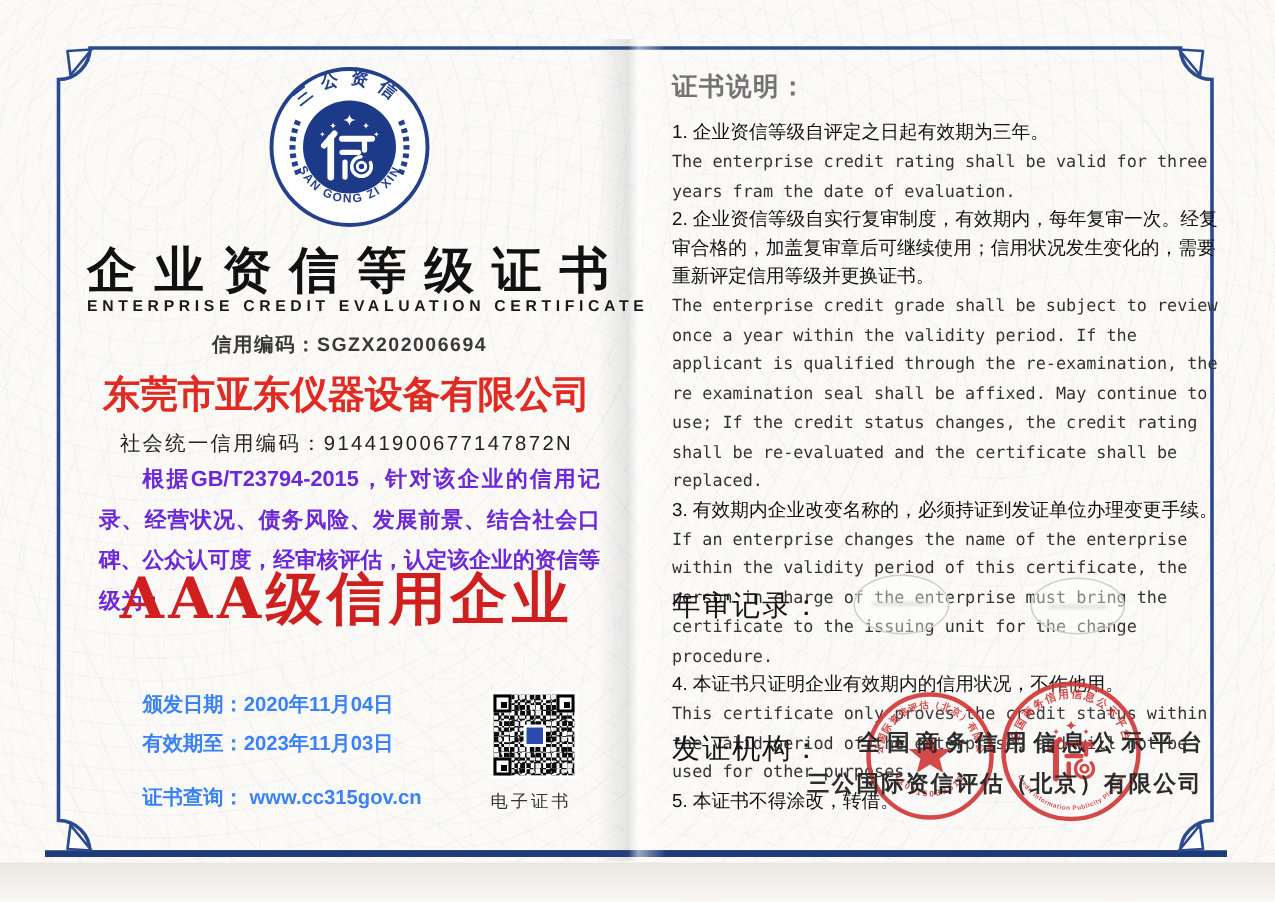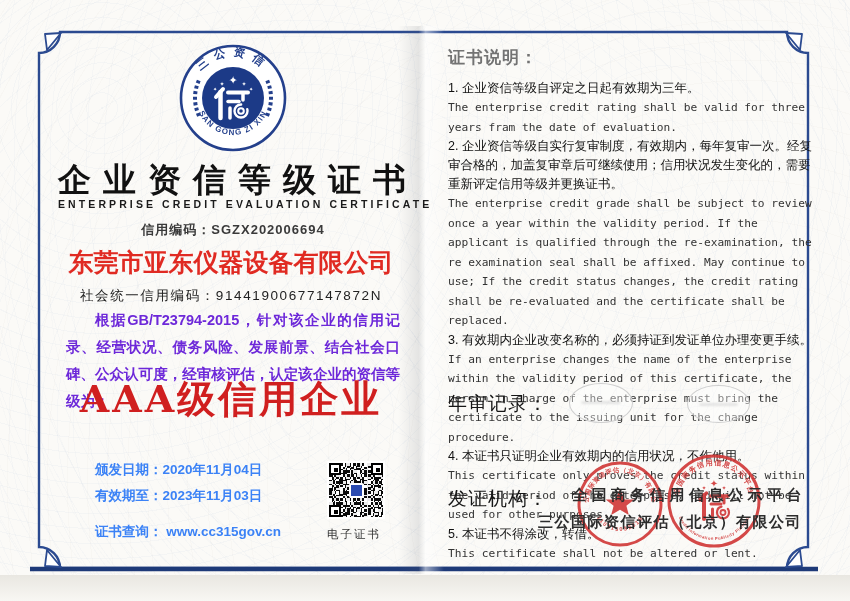--- a/index.html
+++ b/index.html
@@ -167,21 +167,20 @@
   <div class="abs r-body z3">
     <div class="zh">1. 企业资信等级自评定之日起有效期为三年。</div>
     <div class="en">The enterprise credit rating shall be valid for three years fram the date of evaluation.</div>
     <div class="zh">2. 企业资信等级自实行复审制度，有效期内，每年复审一次。经复审合格的，加盖复审章后可继续使用；信用状况发生变化的，需要重新评定信用等级并更换证书。</div>
     <div class="en">The enterprise credit grade shall be subject to review once a year within the validity period. If the applicant is qualified through the re-examination, the re examination seal shall be affixed. May continue to use; If the credit status changes, the credit rating shall be re-evaluated and the certificate shall be replaced.</div>
     <div class="zh">3. 有效期内企业改变名称的，必须持证到发证单位办理变更手续。</div>
     <div class="en">If an enterprise changes the name of the enterprise within the validity period of this certificate, the person in charge of the enterprise must bring the certificate to the issuing unit for the change procedure.</div>
     <div class="zh">4. 本证书只证明企业有效期内的信用状况，不作他用。</div>
     <div class="en">This certificate only proves the credit status within the valid period of the enterprise, and will not be used for other purposes.</div>
     <div class="zh">5. 本证书不得涂改，转借。</div>
-    <div class="en">This certificate shall not be altered or lent.</div>
   </div>
 
   <div class="abs annual-label z3">年审记录：</div>
   <div class="abs oval oval1 z3">
       <div class="smudge"></div>
     </div>
   <div class="abs oval oval2 z3">
       <div class="smudge"></div>
     </div>
 

